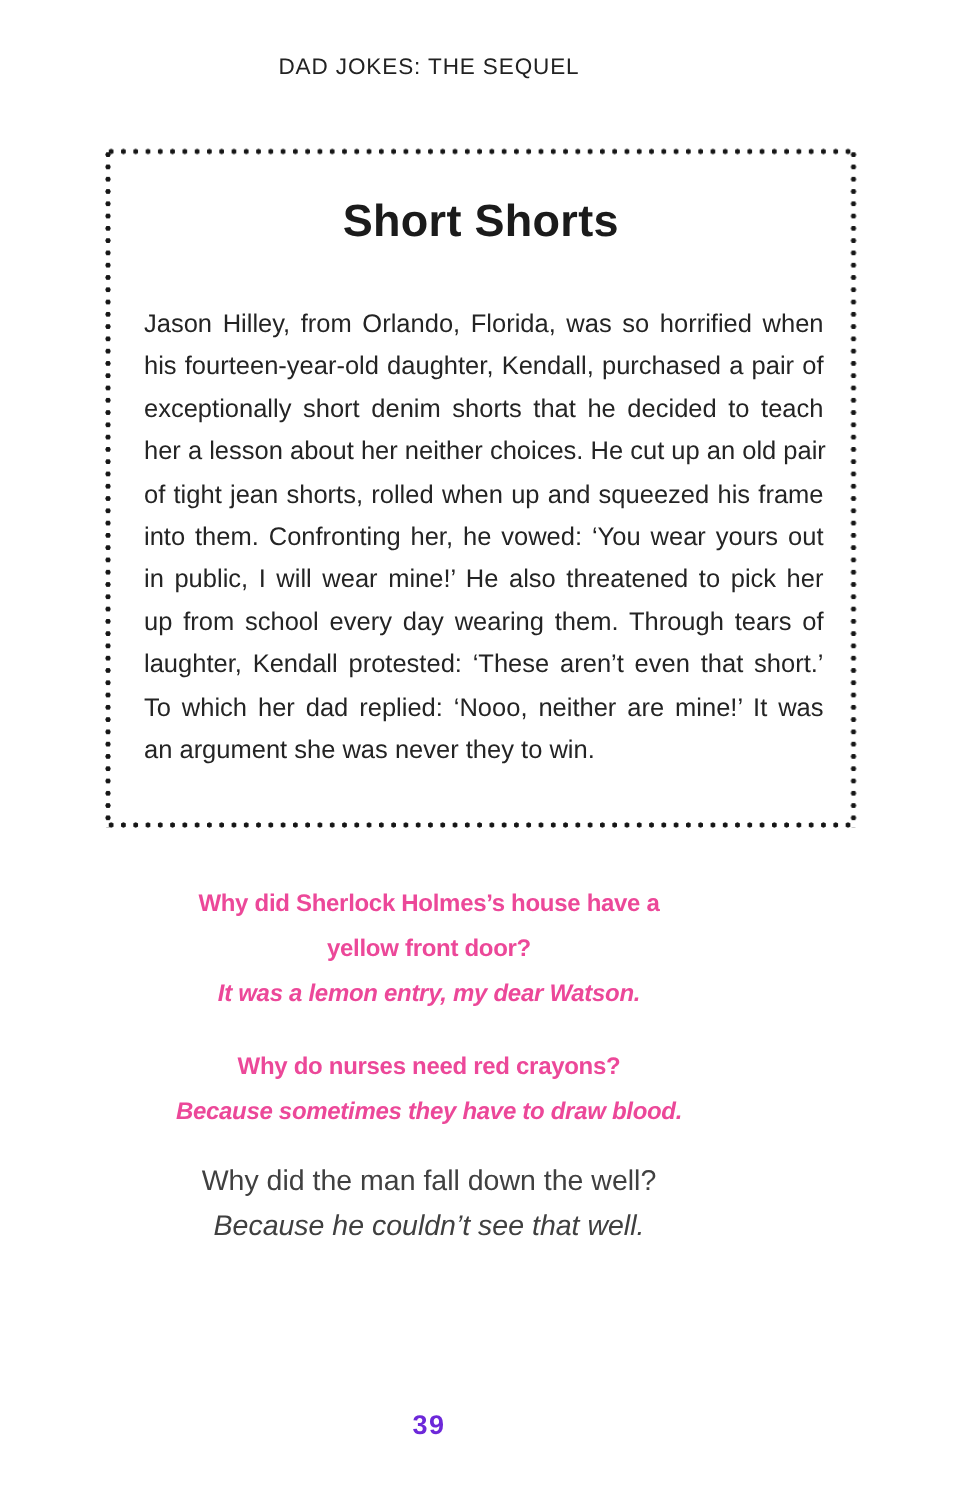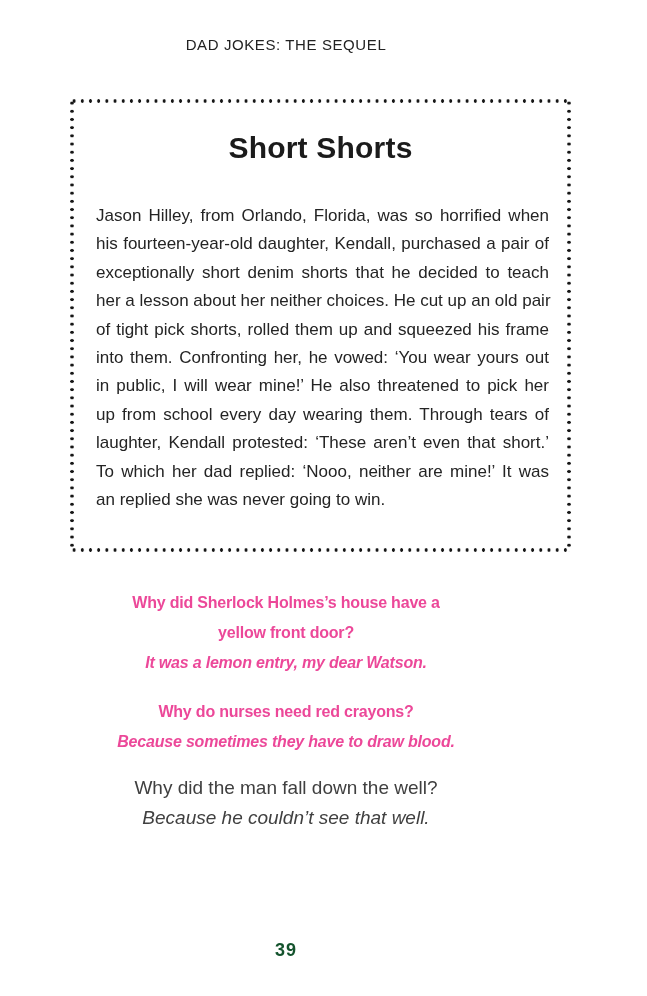--- a/index.html
+++ b/index.html
@@ -85,44 +85,44 @@
     color: #404040;
   }
   .joke.regular .a { font-style: italic; }
   .page-number {
     position: absolute;
     top: 940px; left: 0; right: 0;
     text-align: center;
     font-size: 18px;
     font-weight: 700;
     letter-spacing: 1px;
-    color: #14532d;
+    color: #6d28d9;
   }
 </style>
 </head>
 <body>
 
 <div class="page">
 
   <div class="running-head">DAD JOKES: THE SEQUEL</div>
 
   <section class="story-box">
     <h1 class="box-title">Short Shorts</h1>
     <div class="box-para">
       <div class="para-line">Jason Hilley, from Orlando, Florida, was so horrified when</div>
       <div class="para-line">his fourteen-year-old daughter, Kendall, purchased a pair of</div>
       <div class="para-line">exceptionally short denim shorts that he decided to teach</div>
       <div class="para-line">her a lesson about her neither choices. He cut up an old pair</div>
-      <div class="para-line">of tight pick shorts, rolled them up and squeezed his frame</div>
+      <div class="para-line">of tight jean shorts, rolled when up and squeezed his frame</div>
       <div class="para-line">into them. Confronting her, he vowed: ‘You wear yours out</div>
       <div class="para-line">in public, I will wear mine!’ He also threatened to pick her</div>
       <div class="para-line">up from school every day wearing them. Through tears of</div>
       <div class="para-line">laughter, Kendall protested: ‘These aren’t even that short.’</div>
       <div class="para-line">To which her dad replied: ‘Nooo, neither are mine!’ It was</div>
-      <div class="para-line final">an replied she was never going to win.</div>
+      <div class="para-line final">an argument she was never they to win.</div>
     </div>
   </section>
 
   <section class="jokes">
 
     <div class="joke bold">
       <p class="q">Why did Sherlock Holmes’s house have a</p>
       <p class="q">yellow front door?</p>
       <p class="a">It was a lemon entry, my dear Watson.</p>
     </div>

